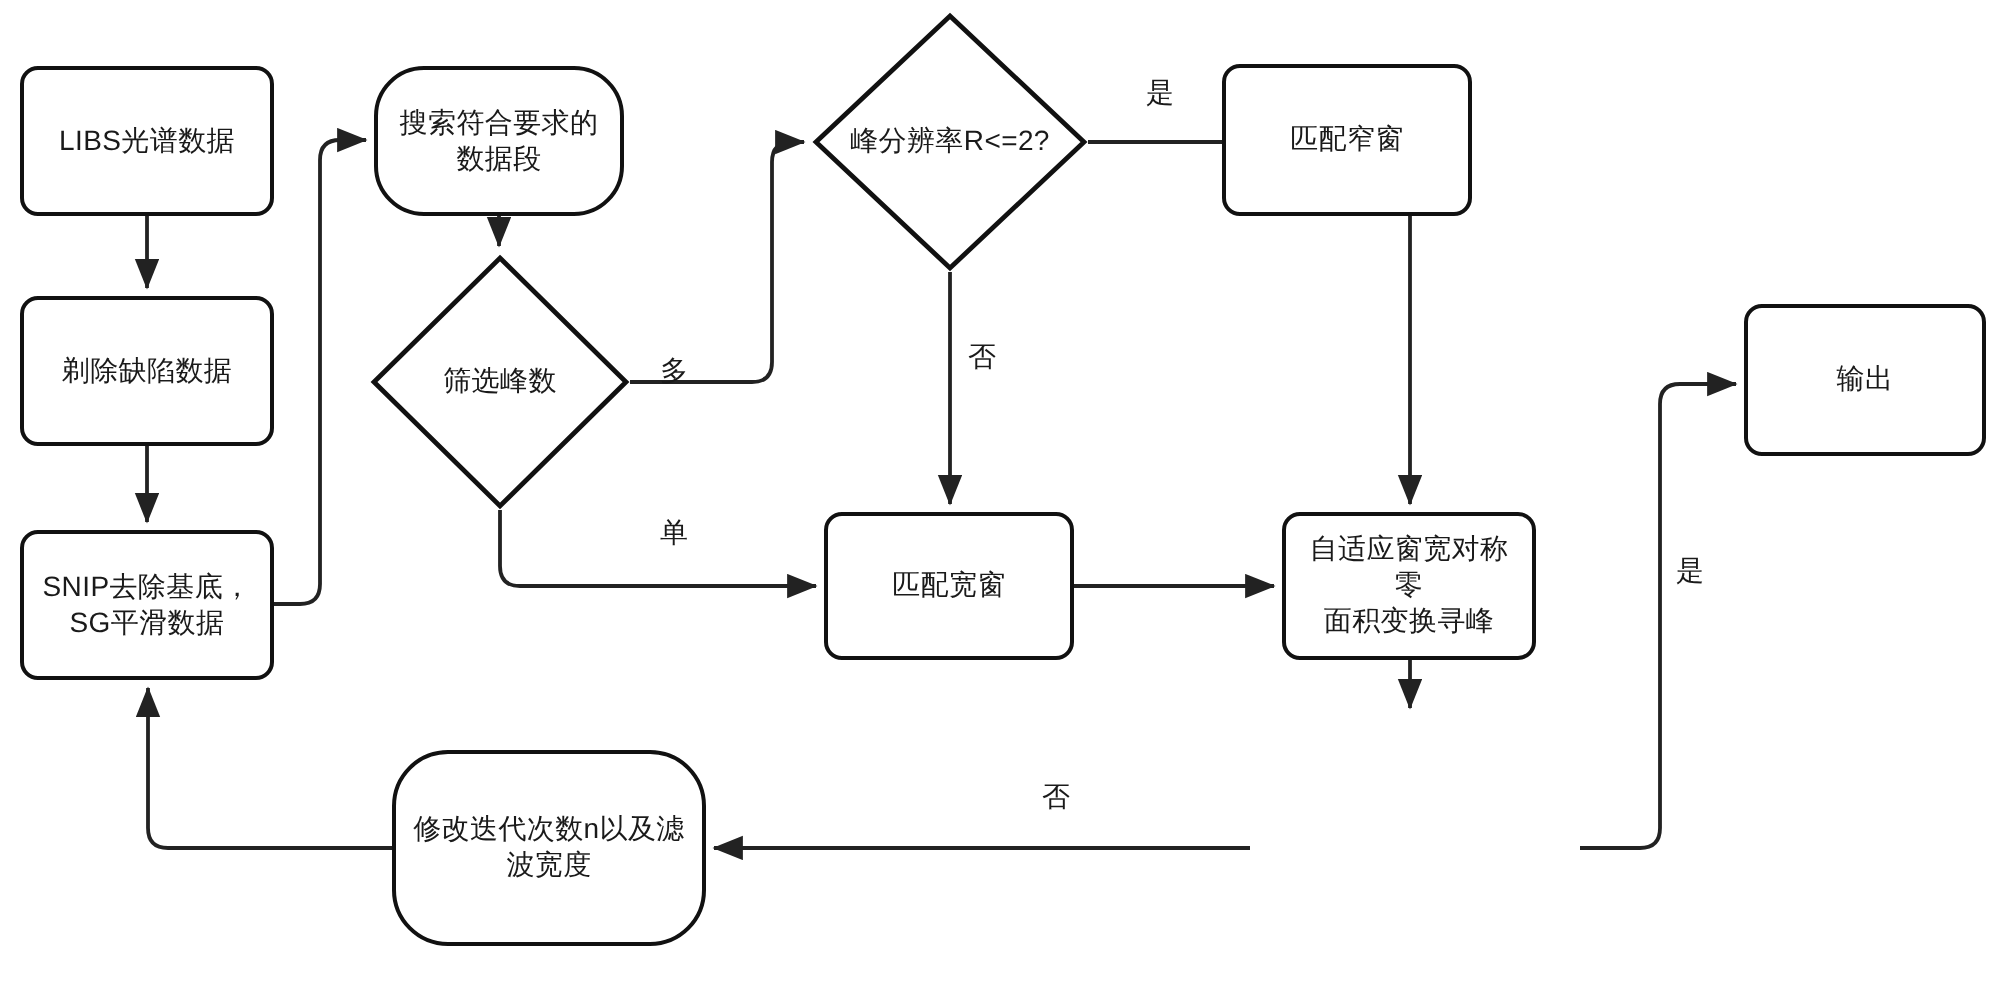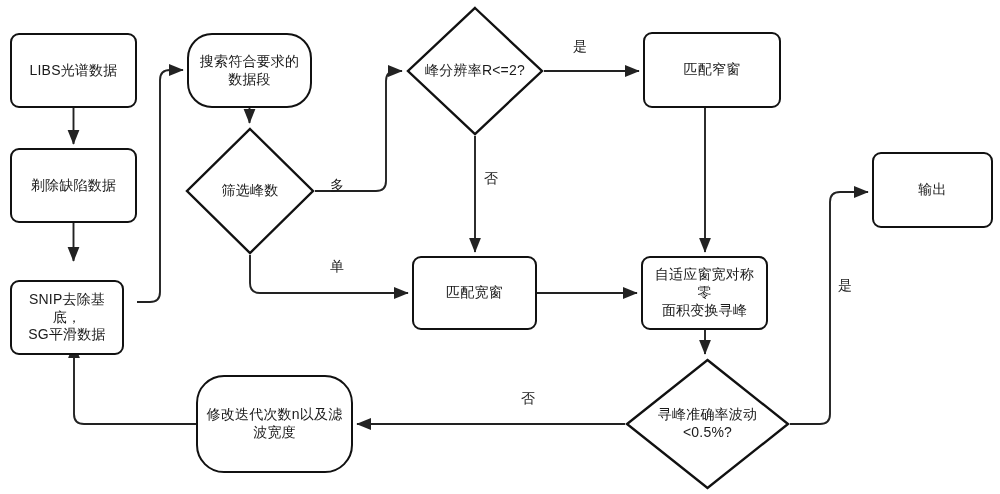--- a/index.html
+++ b/index.html
@@ -125,30 +125,30 @@
   </svg>
 
   <div class="node node-box" style="left:10px; top:33px; width:127px; height:75px;">
     <span class="node-label">LIBS光谱数据</span>
   </div>
 
   <div class="node node-box" style="left:10px; top:148px; width:127px; height:75px;">
     <span class="node-label">剃除缺陷数据</span>
   </div>
 
-  <div class="node node-box" style="left:10px; top:265px; width:114px; height:75px;margin-top:15px;">
+  <div class="node node-box" style="left:10px; top:265px; width:127px; height:75px;">
     <span class="node-label">SNIP去除基底，
 SG平滑数据</span>
   </div>
 
   <div class="node node-box" style="left:187px; top:33px; width:125px; height:75px;border-radius:25px;">
     <span class="node-label">搜索符合要求的数据段</span>
   </div>
 
-  <div class="node node-box" style="left:643px; top:32px; width:138px; height:76px;">
+  <div class="node node-box" style="left:611px; top:32px; width:125px; height:76px;">
     <span class="node-label">匹配窄窗</span>
   </div>
 
   <div class="node node-box" style="left:641px; top:256px; width:127px; height:74px;">
     <span class="node-label">自适应窗宽对称零
 面积变换寻峰</span>
   </div>
 
   <div class="node node-box" style="left:412px; top:256px; width:125px; height:74px;">
     <span class="node-label">匹配宽窗</span>
@@ -174,29 +174,20 @@
 
   <div class="diamond-wrap" style="left:406px; top:6px; width:138px; height:130px;">
     <svg class="diamond-shape" viewBox="0 0 138 130" xmlns="http://www.w3.org/2000/svg">
       <polygon points="69,2 136,65 69,128 2,65" fill="#ffffff" stroke="#111111" stroke-width="2.4"></polygon>
     </svg>
     <div class="diamond-text">
       <span class="node-label">峰分辨率R&lt;=2?</span>
     </div>
   </div>
 
-  <div class="diamond-wrap" style="left:625px; top:358px; width:165px; height:132px;">
-    <svg class="diamond-shape" viewBox="0 0 165 132" xmlns="http://www.w3.org/2000/svg">
-      <polygon points="82.5,2 163,66 82.5,130 2,66" fill="#ffffff" stroke="#111111" stroke-width="2.4"></polygon>
-    </svg>
-    <div class="diamond-text">
-      <span class="node-label">寻峰准确率波动
-&lt;0.5%?</span>
-    </div>
-  </div>
 
   <div class="edge-label" style="left:330px; top:177px;">多</div>
 
   <div class="edge-label" style="left:330px; top:258px;">单</div>
 
   <div class="edge-label" style="left:573px; top:38px;">是</div>
 
   <div class="edge-label" style="left:484px; top:170px;">否</div>
 
   <div class="edge-label" style="left:838px; top:277px;">是</div>

